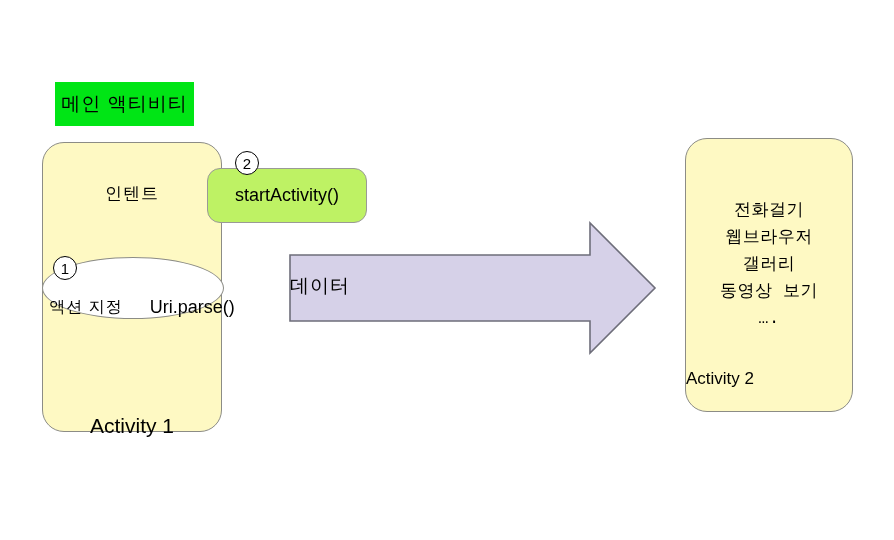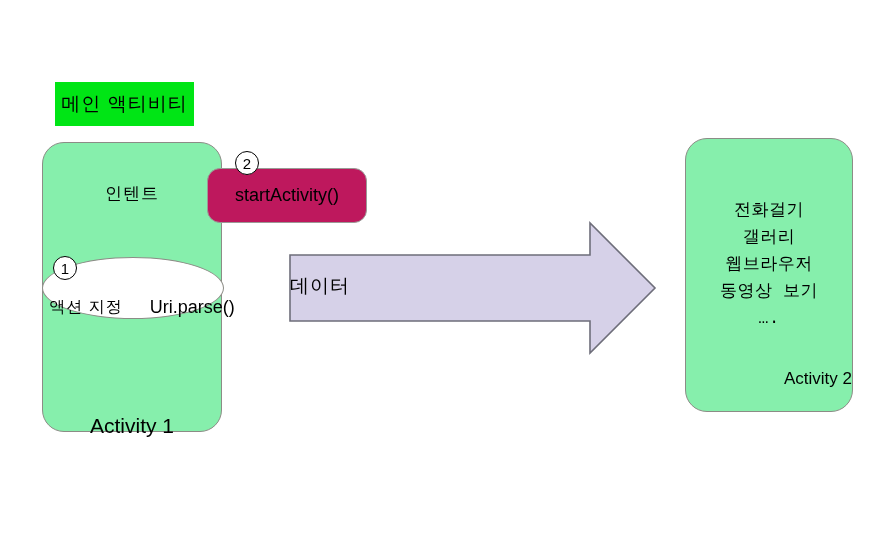--- a/index.html
+++ b/index.html
@@ -32,21 +32,21 @@
     font-size: 19px;
     letter-spacing: 1px;
     white-space: nowrap;
   }
   #label-main   { left: 55px;  top: 82px;  width: 139px; height: 44px; }
   #label-second { left: 673px; top: 81px;  width: 190px; height: 39px; }
 
   
   .activity-card {
     position: absolute;
-    background: #86efac;
+    background: #fef9c3;
     border: 1.2px solid #8c8c86;
     border-radius: 22px;
     box-sizing: border-box;
   }
   #card-activity-1 { left: 42px;  top: 142px; width: 180px; height: 290px; }
   #card-activity-2 { left: 685px; top: 138px; width: 168px; height: 274px; }
 
   .card-inner-text {
     position: absolute;
     width: 100%;
@@ -69,33 +69,33 @@
     color: #000;
     letter-spacing: 0.5px;
     font-family: Liberation Mono, monospace;
   }
   .feature-list div { white-space: nowrap; }
   #activity2-name {
     position: absolute;
     top: 230px;
     left: 0;
     width: 100%;
-    text-align: right;
+    text-align: left;
     font-size: 17px;
     color: #000;
   }
 
   
   #start-activity-box {
     position: absolute;
     left: 207px;
     top: 168px;
     width: 160px;
     height: 55px;
-    background: #be185d;
+    background: #bef264;
     border: 1.2px solid #9a9a96;
     border-radius: 13px;
     box-sizing: border-box;
     display: flex;
     align-items: center;
     justify-content: center;
     font-size: 18px;
     color: #000;
     white-space: nowrap;
   }
@@ -177,22 +177,22 @@
 
 
   <div class="activity-card" id="card-activity-1">
     <div class="card-inner-text" id="intent-label">인텐트</div>
     <div class="card-inner-text" id="activity1-name">Activity 1</div>
   </div>
 
   <div class="activity-card" id="card-activity-2">
     <div class="feature-list" id="activity2-features">
       <div>전화걸기</div>
+      <div>웹브라우저</div>
       <div>갤러리</div>
-      <div>웹브라우저</div>
       <div>동영상 보기</div>
       <div>….</div>
     </div>
     <div id="activity2-name">Activity 2</div>
   </div>
 
   <div id="start-activity-box">startActivity()</div>
 
   <div id="action-ellipse">
     <div class="ko">액션 지정</div>

